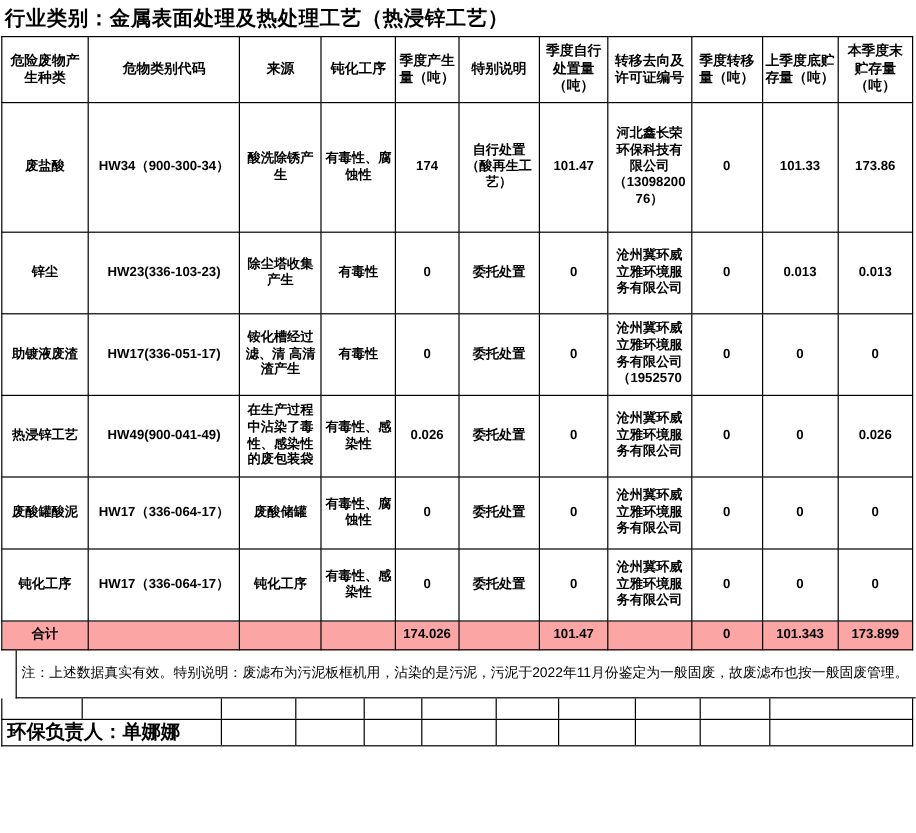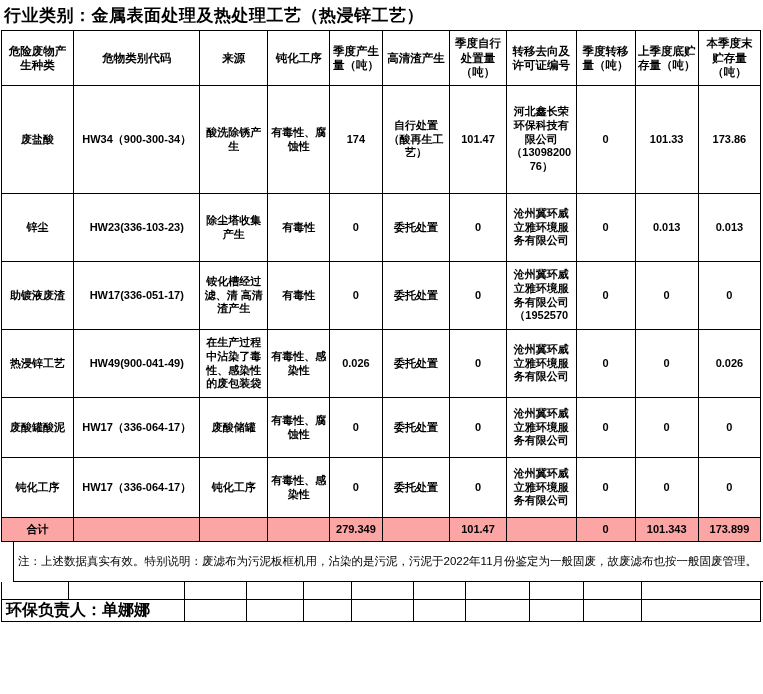--- a/index.html
+++ b/index.html
@@ -152,21 +152,21 @@
         <col class="col9">
         <col class="col10">
     </colgroup>
     <thead>
       <tr>
         <td>危险废物产生种类</td>
         <td>危物类别代码</td>
         <td>来源</td>
         <td>钝化工序</td>
         <td>季度产生量（吨）</td>
-        <td>高清渣产生</td>
+        <td>特别说明</td>
         <td>季度自行处置量（吨）</td>
         <td>转移去向及许可证编号</td>
         <td>季度转移量（吨）</td>
         <td>上季度底贮存量（吨）</td>
         <td>本季度末贮存量（吨）</td>
       </tr>
     </thead>
     <tbody>
       <tr class="r-haisuan">
         <td>废盐酸</td>
@@ -244,21 +244,21 @@
         <td>沧州冀环威立雅环境服务有限公司</td>
         <td class="num">0</td>
         <td class="num">0</td>
         <td class="num">0</td>
       </tr>
       <tr class="r-total">
         <td class="total-cell">合计</td>
         <td class="total-cell"></td>
         <td class="total-cell"></td>
         <td class="total-cell"></td>
-        <td class="total-cell num">279.349</td>
+        <td class="total-cell num">174.026</td>
         <td class="total-cell"></td>
         <td class="total-cell num">101.47</td>
         <td class="total-cell"></td>
         <td class="total-cell num">0</td>
         <td class="total-cell num">101.343</td>
         <td class="total-cell num">173.899</td>
       </tr>
     </tbody>
   </table>
 

